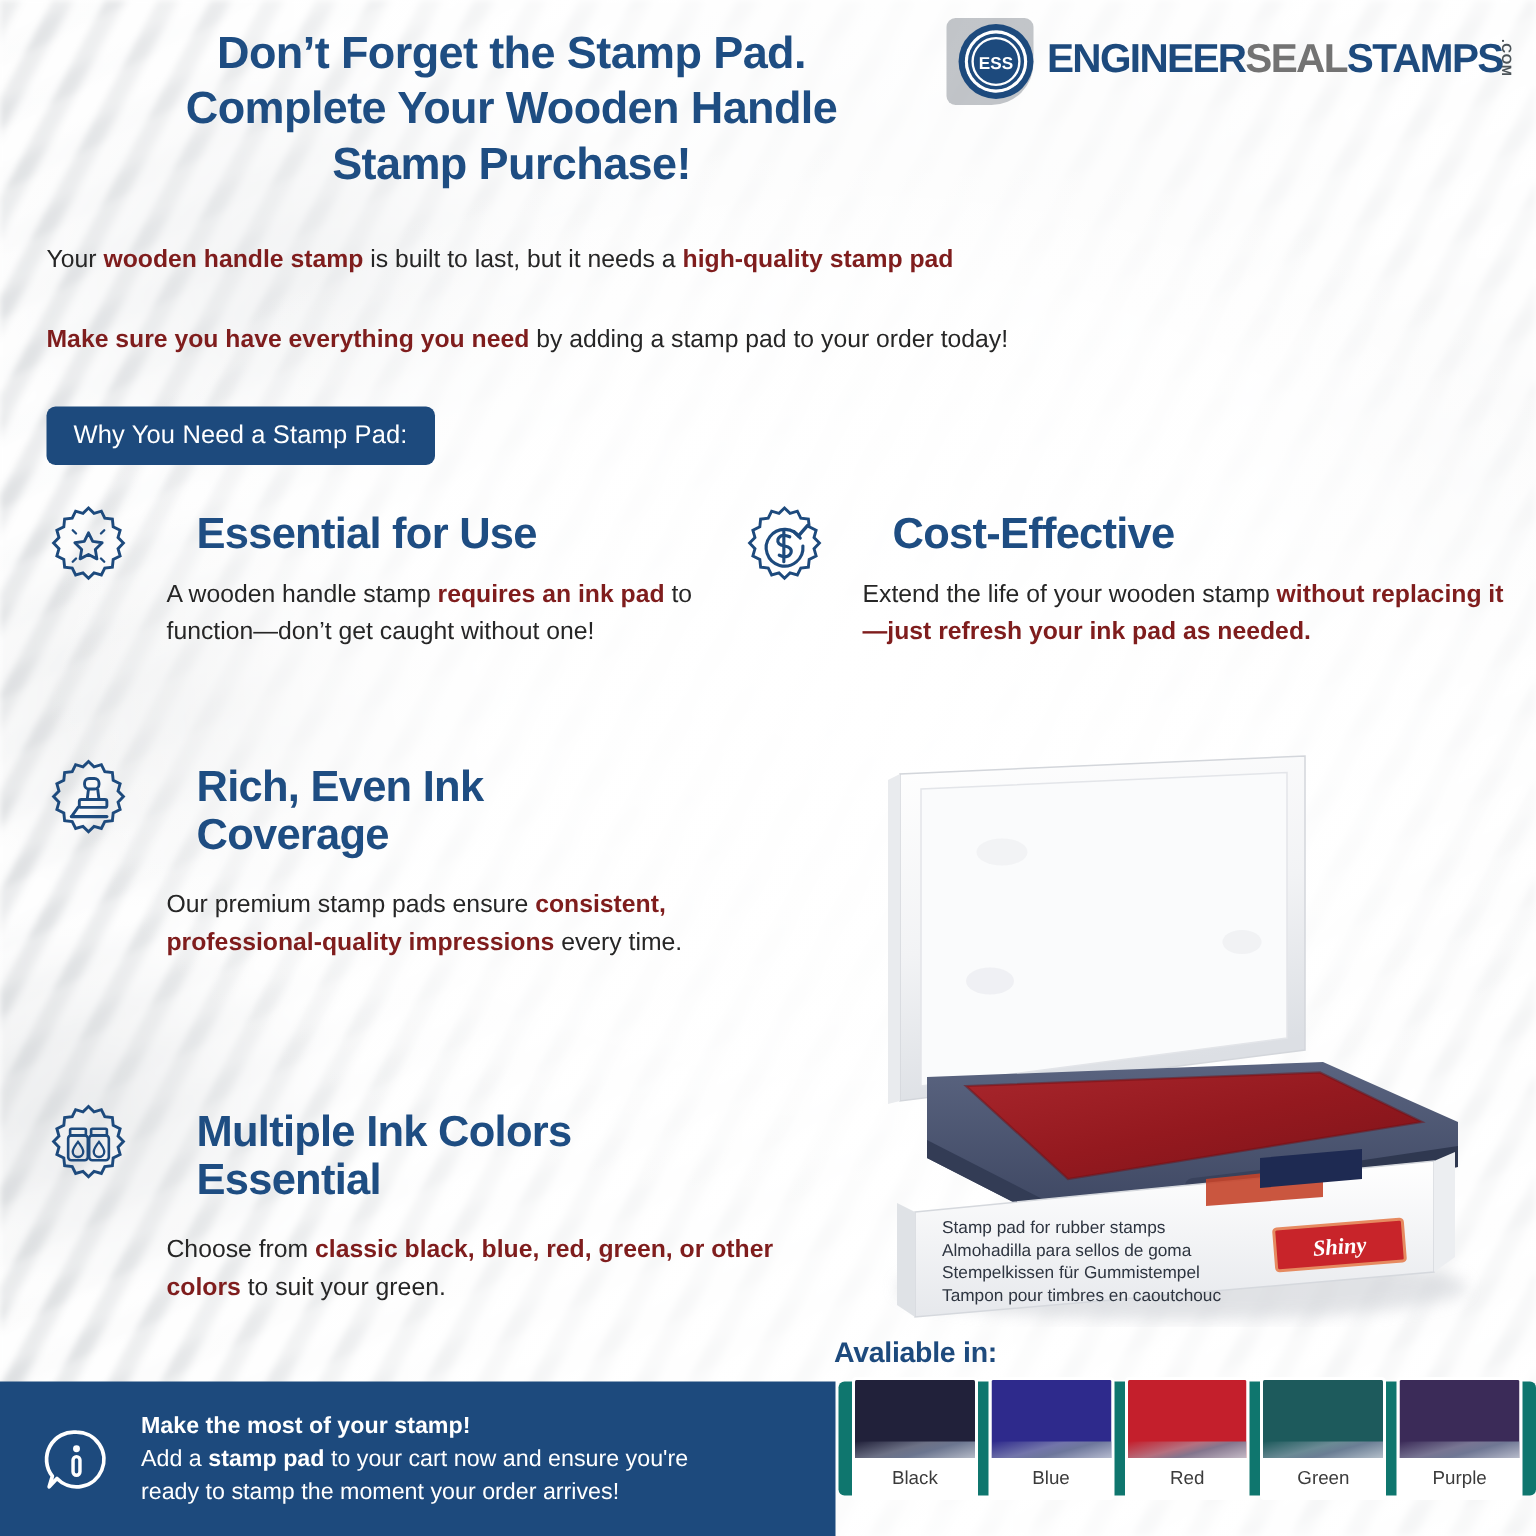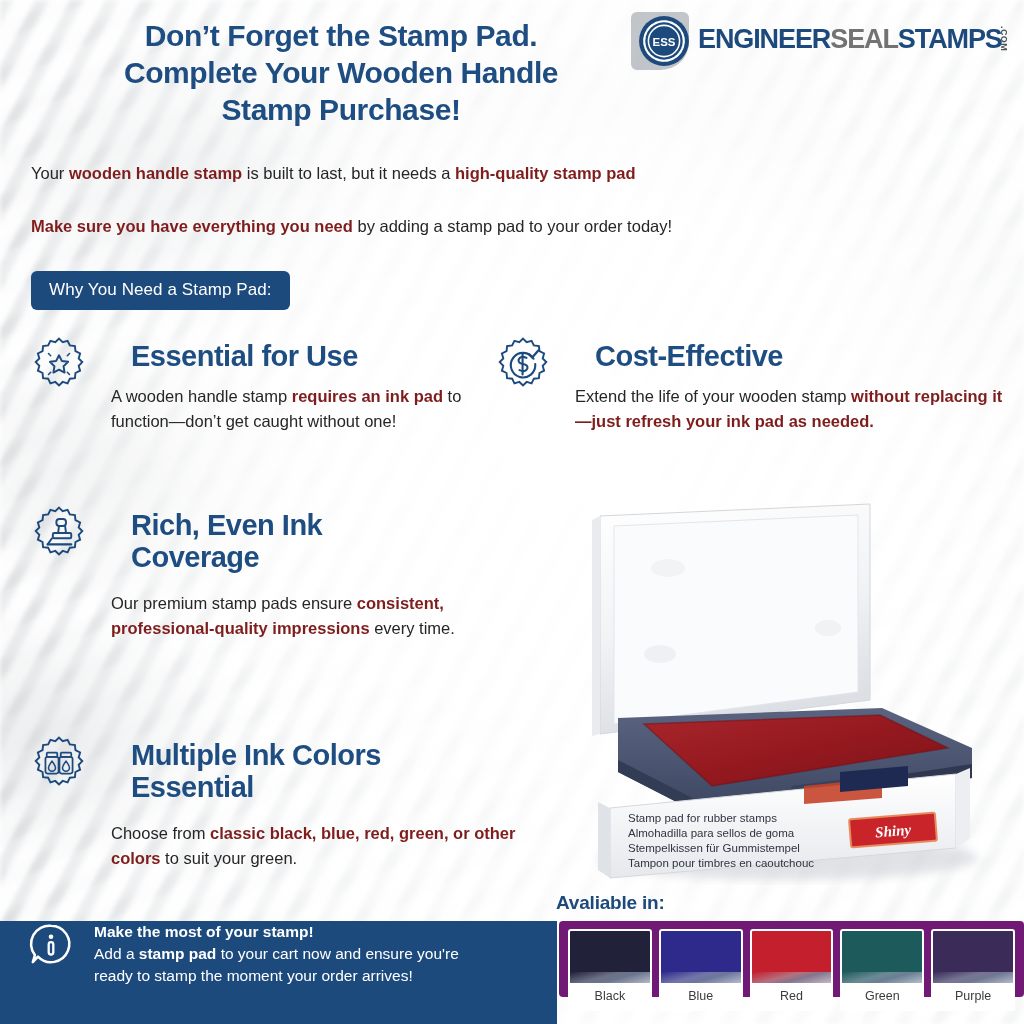--- a/index.html
+++ b/index.html
@@ -112,42 +112,42 @@
   
   #product{ position:absolute; left:552px; top:486px; width:472px; height:410px; }
 
   
   #avail-label{
     position:absolute; left:556px; top:892px;
     color:#1d4a7d; font-weight:bold; font-size:19px; letter-spacing:-.2px;
   }
   #swatch-panel{
     position:absolute; left:559px; top:921px; width:465px; height:76px;
-    background:#701a75; border-radius:4px;
-    display:flex; gap:7px; padding:8px 9px;
+    background:#0f766e; border-radius:4px;
+    display:flex; align-items:center; gap:7px; padding:8px 9px;
   }
   .swatch{
     flex:1; height:82px; background:#fff; border-radius:3px;
     border:2px solid #fff; display:flex; flex-direction:column;
     overflow:hidden;
   }
   .sw-color{ flex:1; position:relative; }
   .sw-color::after{
     content:""; position:absolute; left:0; right:0; bottom:0; height:22%;
     background:linear-gradient(165deg, rgba(255,255,255,0) 0%, rgba(170,178,195,.55) 42%, rgba(120,132,158,.85) 60%, rgba(196,202,214,.9) 100%);
   }
   .sw-label{
     height:26px; background:#fff; color:#3b3b3b;
     font-size:12.5px; display:flex; align-items:center; justify-content:center;
   }
 
   
   #cta{
     position:absolute; left:0; top:921px; width:557px; height:103px;
-    background:#1d4a7d; display:flex; 
+    background:#1d4a7d; display:flex; align-items:center;
   }
   #cta-icon{ width:46px; height:46px; margin-left:28px; flex:none; }
   #cta-text{
     margin-left:20px; color:#fff; font-size:15.5px; line-height:1.42;
   }
   #cta-text b{ font-weight:bold; }
   #cta-text .l1{ font-weight:bold; }
   #cta-text .l3{ font-weight:normal; }
 </style>
 </head>

